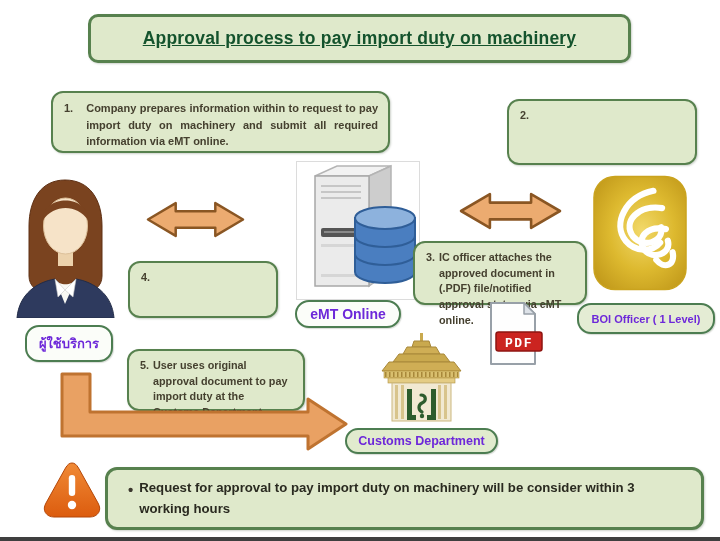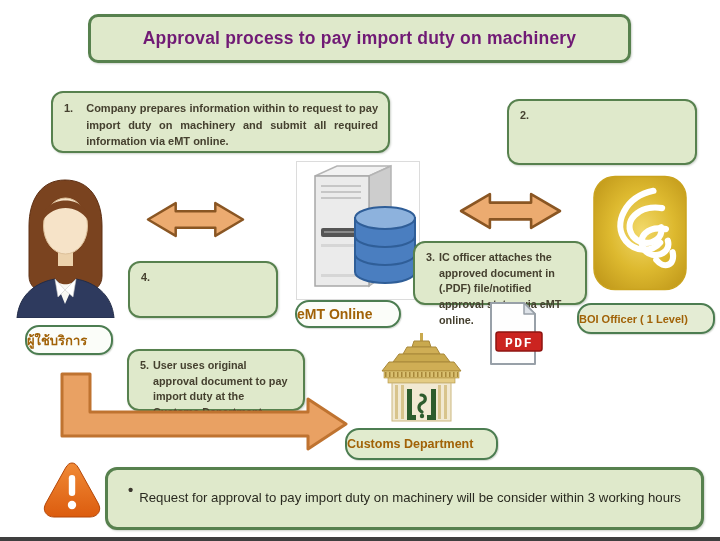--- a/index.html
+++ b/index.html
@@ -8,48 +8,48 @@
     font-family:"Liberation Sans","DejaVu Sans",sans-serif;color:#3c382e;
   }
   .green-box{
     position:absolute;background:#dfe9cb;border:2.5px solid #57814e;border-radius:12px;
     box-sizing:border-box;box-shadow:1px 1px 2px rgba(60,80,50,.25);
   }
   .title-box{
     left:88px;top:14px;width:543px;height:49px;border-width:3px;border-radius:10px;
     display:flex;align-items:center;justify-content:center;
   }
-  .title-box .t{font-size:17.5px;font-weight:bold;color:#701a75;letter-spacing:.2px;}
+  .title-box .t{font-size:17.5px;font-weight:bold;color:#14532d;letter-spacing:.2px;text-decoration:underline;}
   .step{padding:7px 10px 6px 11px;display:flex;font-weight:bold;color:#45402f;}
   .step .num{flex:none;}
   .step .txt{flex:1;}
   #box1{left:51px;top:91px;width:339px;height:62px;font-size:11px;line-height:1.5;}
   #box1 .num{margin-right:13px;}
   #box1 .txt{text-align:justify;}
   #box2{left:507px;top:99px;width:190px;height:66px;font-size:10.8px;line-height:1.45;}
   #box3{left:413px;top:241px;width:174px;height:64px;font-size:10.8px;line-height:1.45;}
   #box4{left:128px;top:261px;width:150px;height:57px;font-size:10.8px;line-height:1.45;}
   #box5{left:127px;top:349px;width:178px;height:62px;font-size:10.8px;line-height:1.45;}
   #box2 .num,#box3 .num,#box4 .num,#box5 .num{margin-right:4px;}
   .chip{
     position:absolute;box-sizing:border-box;border:2px solid #4c7d51;border-radius:14px;
-    display:flex;align-items:center;font-weight:bold;color:#a16207;
+    display:flex;align-items:center;justify-content:center;font-weight:bold;color:#6d28d9;
     background:#fbfdf9;box-shadow:1px 1px 1px rgba(60,80,50,.2);
   }
-  #user-label{left:25px;top:325px;width:88px;height:30px;font-size:13px;font-family:Liberation Mono, monospace;}
+  #user-label{left:25px;top:325px;width:88px;height:37px;font-size:13px;font-family:Liberation Mono, monospace;}
   #emt-label{left:295px;top:300px;width:106px;height:28px;font-size:14px;}
   #boi-label{left:577px;top:303px;width:138px;height:31px;font-size:11px;background:#e4ecd4;}
-  #customs-label{left:345px;top:428px;width:153px;height:32px;font-size:12.5px;background:#e1ebce;}
+  #customs-label{left:345px;top:428px;width:153px;height:26px;font-size:12.5px;background:#e1ebce;}
   .abs{position:absolute;}
   #note-box{
     left:105px;top:467px;width:599px;height:63px;border-width:3px;
     display:flex;align-items:center;padding:4px 14px 4px 20px;
   }
   #note-box .bullet{font-size:15px;font-weight:bold;margin-right:6px;align-self:flex-start;margin-top:7px;}
-  #note-box .txt{font-size:13.2px;font-weight:normal;color:#2a2a20;line-height:1.55;}
+  #note-box .txt{font-size:13.2px;font-weight:bold;color:#2a2a20;line-height:1.55;}
   #bottom-strip{position:absolute;left:0;top:537px;width:720px;height:4px;background:#3f3f3f;}
   svg{display:block;}
 </style>
 </head>
 <body>
 
 <div id="canvas">
 
   <div class="green-box title-box">
     <span class="t">Approval process to pay import duty on machinery</span>

